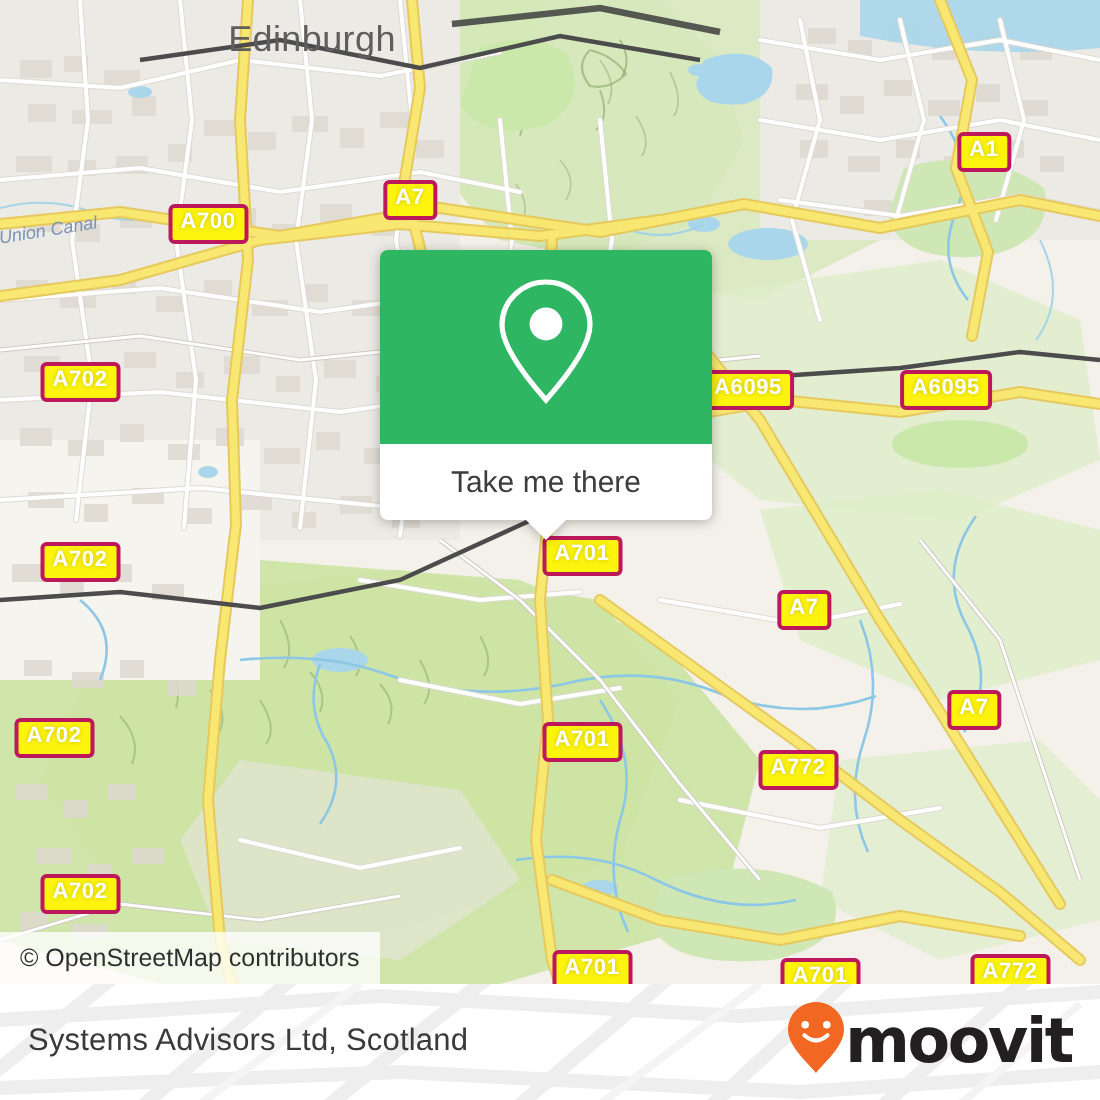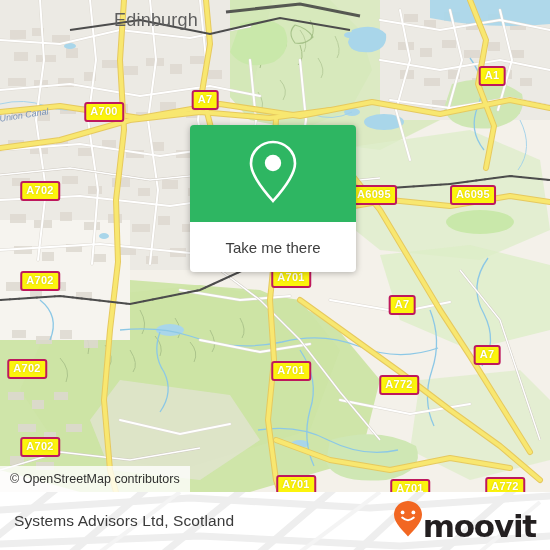--- a/index.html
+++ b/index.html
@@ -95,21 +95,21 @@
   }
   #popup-green {
     height: 97px;
     background: #2eb662;
     border-radius: 4px 4px 0 0;
     display: flex;
     align-items: center;
     justify-content: center;
   }
   #popup-label-bar {
-    height: 50px;
+    height: 38px;
     background: #ffffff;
     border-radius: 0 0 4px 4px;
     display: flex;
     align-items: center;
     justify-content: center;
   }
   #popup-label {
     font-size: 15px;
     color: #3d3d3d;
     font-family: "Liberation Sans", sans-serif;
@@ -152,21 +152,21 @@
     box-sizing: border-box;
   }
   #footer-title {
     font-size: 15.5px;
     color: #3a3a3a;
     font-family: "Liberation Sans", sans-serif;
     letter-spacing: .1px;
   }
   #moovit-logo {
     display: flex;
-    align-items: flex-end;
+    align-items: center;
     gap: 0;
   }
   #moovit-wordmark {
     font-size: 31px;
     line-height: 31px;
     color: #231f20;
     font-family: "DejaVu Sans", sans-serif;
     font-weight: bold;
     letter-spacing: -1.2px;
   }

